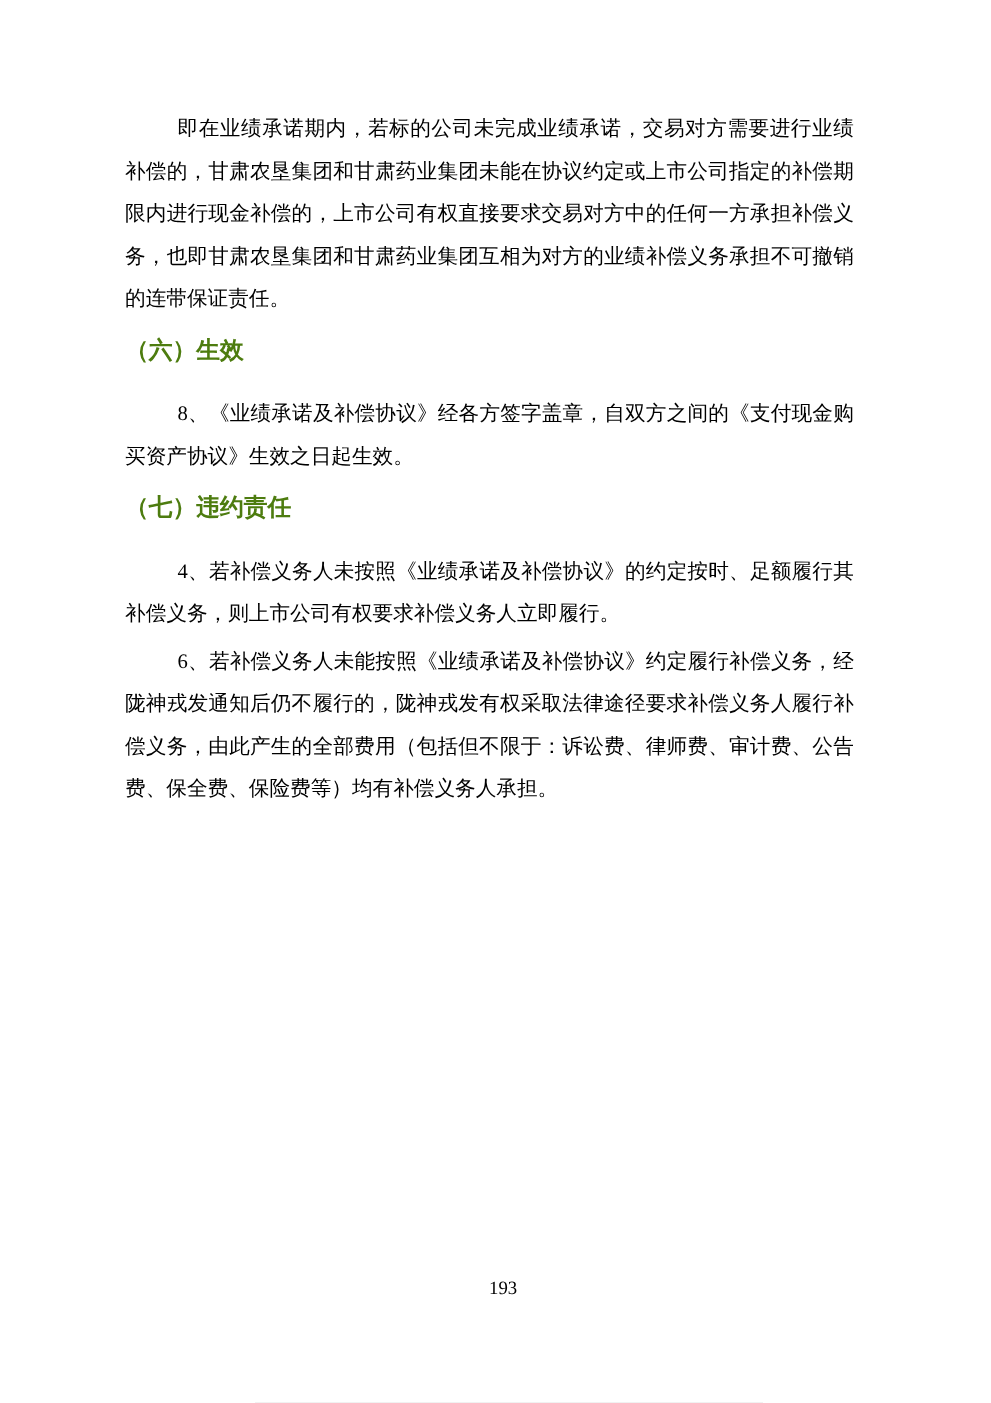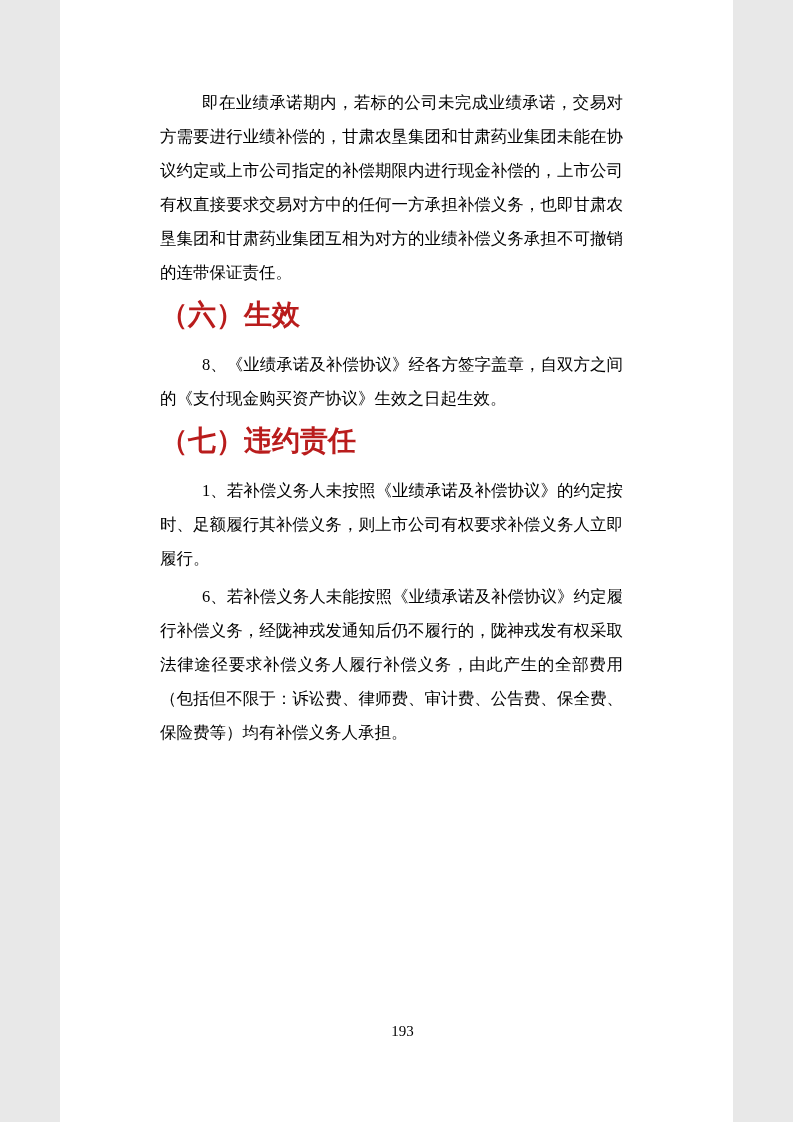--- a/index.html
+++ b/index.html
@@ -2,21 +2,21 @@
 <html><head>
 <meta charset="utf-8">
 <style>
   html, body {
     margin: 0;
     padding: 0;
     background: #e8e8e8;
   }
   .page {
     position: relative;
-    width: 673px;
+    width: 793px;
     height: 1122px;
     margin: 0 auto;
     background: #ffffff;
     color: #000000;
     font-family: "Liberation Serif", "DejaVu Serif", serif;
     box-sizing: border-box;
     padding: 86px 110px 0 100px;
     overflow: hidden;
   }
   .body-para {
@@ -27,25 +27,25 @@
     text-indent: 2.55em;
     margin: 0;
     word-break: break-all;
   }
   .body-para + .body-para {
     margin-top: 4px;
   }
   .section-heading {
     font-family: Liberation Serif, serif;
     font-weight: bold;
-    font-size: 28px;
+    font-size: 19px;
     line-height: 30px;
     margin: 10px 0 18px 0;
     text-indent: 0;
-    color: #b91c1c;
+    color: #4d7c0f;
   }
   .page-footer {
     position: absolute;
     left: 0;
     right: 0;
     top: 1022px;
     text-align: center;
     font-size: 15px;
     line-height: 18px;
     font-family: "Liberation Serif", "DejaVu Serif", serif;
@@ -59,21 +59,21 @@
 
   <p class="body-para">即在业绩承诺期内，若标的公司未完成业绩承诺，交易对方需要进行业绩补偿的，甘肃农垦集团和甘肃药业集团未能在协议约定或上市公司指定的补偿期限内进行现金补偿的，上市公司有权直接要求交易对方中的任何一方承担补偿义务，也即甘肃农垦集团和甘肃药业集团互相为对方的业绩补偿义务承担不可撤销的连带保证责任。</p>
 
   <h2 class="section-heading">（六）生效</h2>
 
   <p class="body-para">8、《业绩承诺及补偿协议》经各方签字盖章，自双方之间的《支付现金购买资产协议》生效之日起生效。</p>
 
 
   <h2 class="section-heading">（七）违约责任</h2>
 
-  <p class="body-para">1、若补偿义务人未按照《业绩承诺及补偿协议》的约定按时、足额履行其补偿义务，则上市公司有权要求补偿义务人立即履行。</p>
+  <p class="body-para">4、若补偿义务人未按照《业绩承诺及补偿协议》的约定按时、足额履行其补偿义务，则上市公司有权要求补偿义务人立即履行。</p>
 
 
 
   <p class="body-para">6、若补偿义务人未能按照《业绩承诺及补偿协议》约定履行补偿义务，经陇神戎发通知后仍不履行的，陇神戎发有权采取法律途径要求补偿义务人履行补偿义务，由此产生的全部费用（包括但不限于：诉讼费、律师费、审计费、公告费、保全费、保险费等）均有补偿义务人承担。</p>
 
   <div class="page-footer">193</div>
 
 </div>
 
 </body></html>

